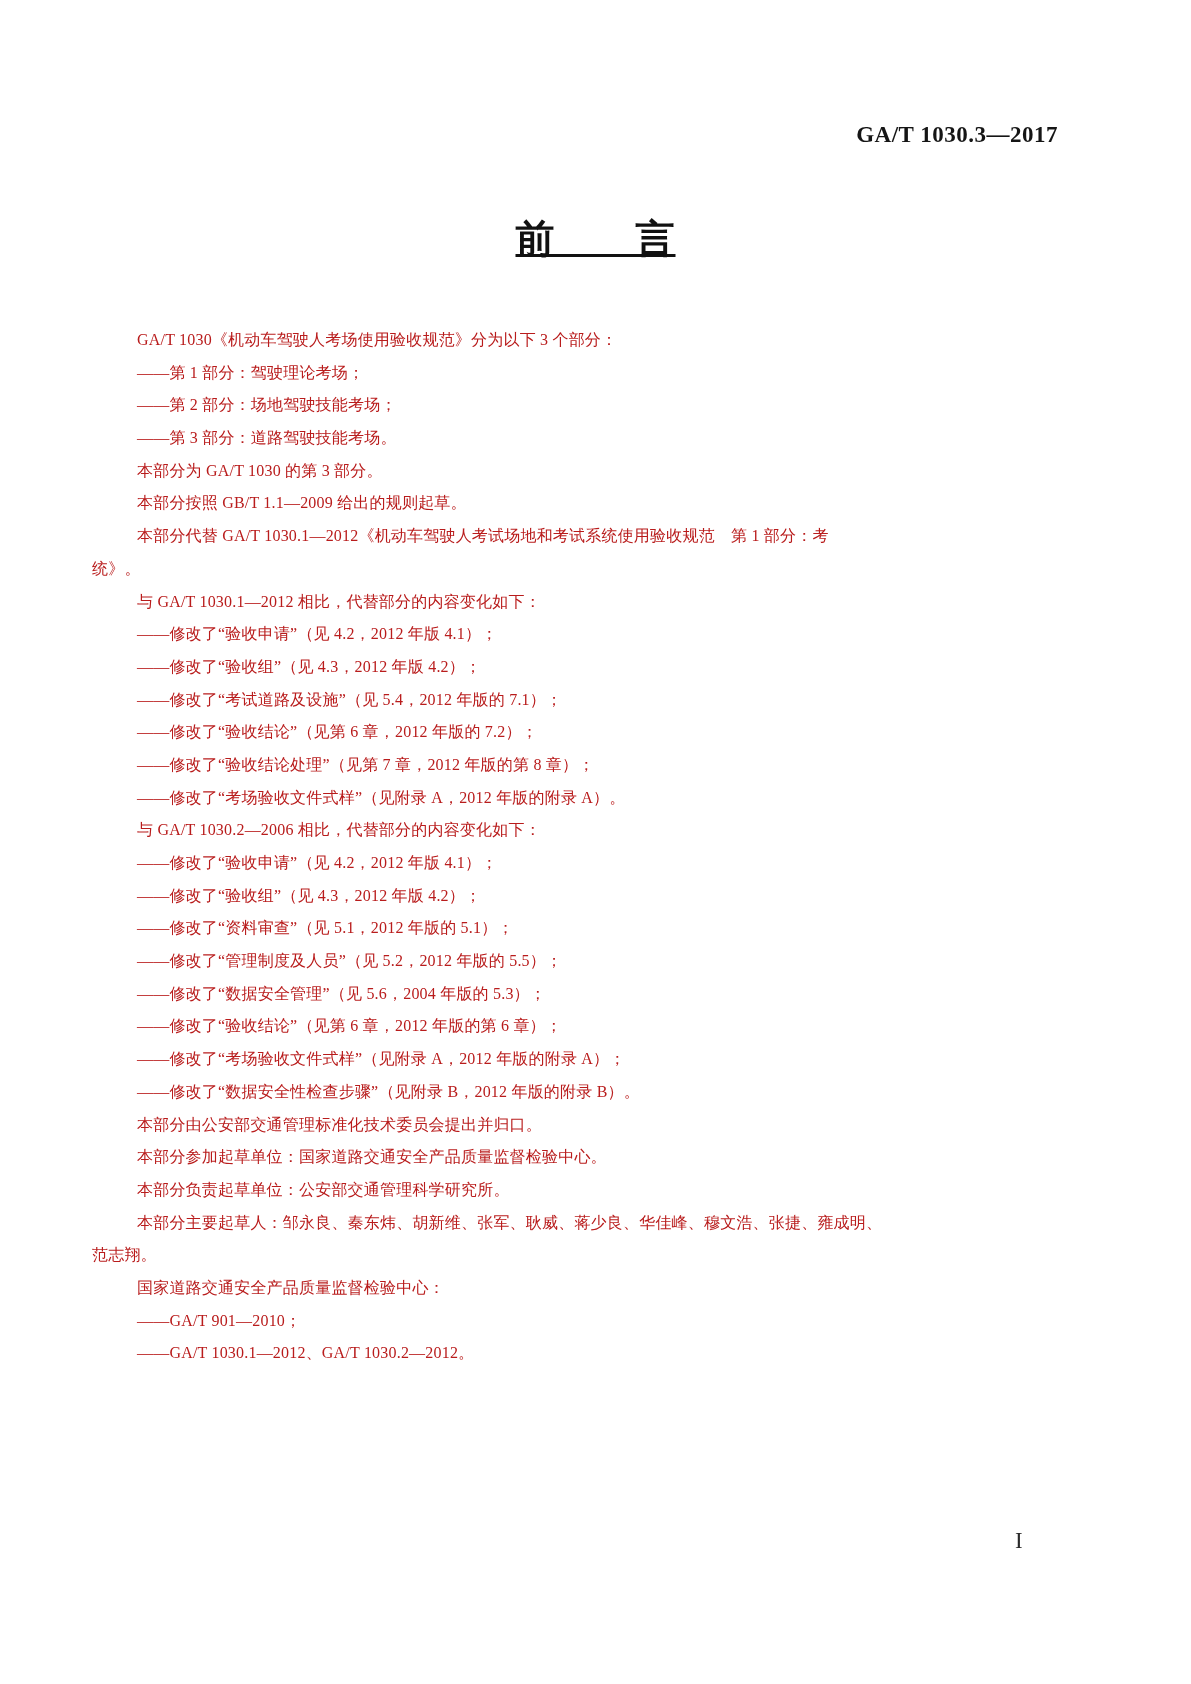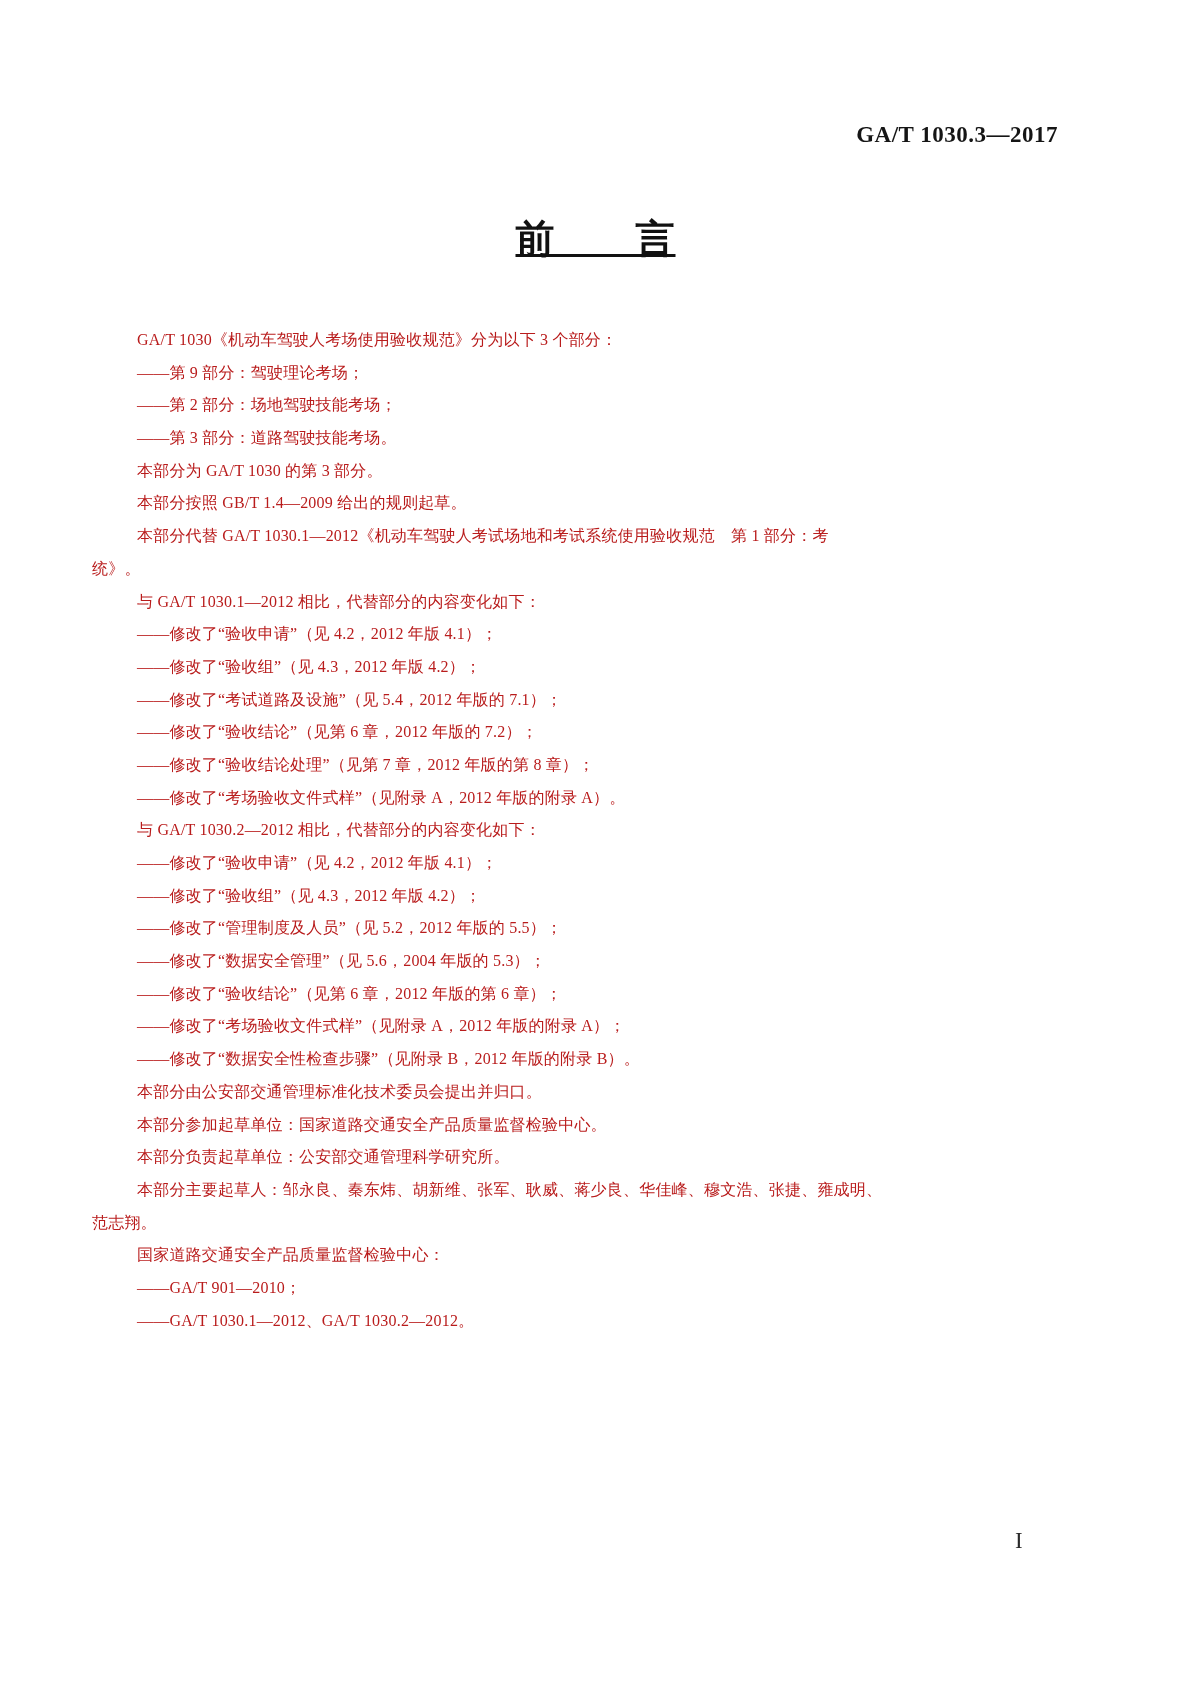--- a/index.html
+++ b/index.html
@@ -69,37 +69,38 @@
 </head>
 <body>
 
 <div class="page">
   <div class="std-code">GA/T 1030.3—2017</div>
 
   <h1 class="doc-title">前　　言</h1>
 
   <div class="body-block" id="body-lines">
       <div class="line indent">GA/T 1030《机动车驾驶人考场使用验收规范》分为以下 3 个部分：</div>
-      <div class="line indent">——第 9 部分：驾驶理论考场；</div>
+      <div class="line indent">——第 1 部分：驾驶理论考场；</div>
       <div class="line indent">——第 2 部分：场地驾驶技能考场；</div>
       <div class="line indent">——第 3 部分：道路驾驶技能考场。</div>
       <div class="line indent">本部分为 GA/T 1030 的第 3 部分。</div>
-      <div class="line indent">本部分按照 GB/T 1.4—2009 给出的规则起草。</div>
+      <div class="line indent">本部分按照 GB/T 1.1—2009 给出的规则起草。</div>
       <div class="line indent">本部分代替 GA/T 1030.1—2012《机动车驾驶人考试场地和考试系统使用验收规范　第 1 部分：考</div>
       <div class="line">统》。</div>
       <div class="line indent">与 GA/T 1030.1—2012 相比，代替部分的内容变化如下：</div>
       <div class="line indent">——修改了“验收申请”（见 4.2，2012 年版 4.1）；</div>
       <div class="line indent">——修改了“验收组”（见 4.3，2012 年版 4.2）；</div>
       <div class="line indent">——修改了“考试道路及设施”（见 5.4，2012 年版的 7.1）；</div>
       <div class="line indent">——修改了“验收结论”（见第 6 章，2012 年版的 7.2）；</div>
       <div class="line indent">——修改了“验收结论处理”（见第 7 章，2012 年版的第 8 章）；</div>
       <div class="line indent">——修改了“考场验收文件式样”（见附录 A，2012 年版的附录 A）。</div>
-      <div class="line indent">与 GA/T 1030.2—2012 相比，代替部分的内容变化如下：</div>
+      <div class="line indent">与 GA/T 1030.2—2006 相比，代替部分的内容变化如下：</div>
       <div class="line indent">——修改了“验收申请”（见 4.2，2012 年版 4.1）；</div>
       <div class="line indent">——修改了“验收组”（见 4.3，2012 年版 4.2）；</div>
+      <div class="line indent">——修改了“资料审查”（见 5.1，2012 年版的 5.1）；</div>
       <div class="line indent">——修改了“管理制度及人员”（见 5.2，2012 年版的 5.5）；</div>
       <div class="line indent">——修改了“数据安全管理”（见 5.6，2004 年版的 5.3）；</div>
       <div class="line indent">——修改了“验收结论”（见第 6 章，2012 年版的第 6 章）；</div>
       <div class="line indent">——修改了“考场验收文件式样”（见附录 A，2012 年版的附录 A）；</div>
       <div class="line indent">——修改了“数据安全性检查步骤”（见附录 B，2012 年版的附录 B）。</div>
       <div class="line indent">本部分由公安部交通管理标准化技术委员会提出并归口。</div>
       <div class="line indent">本部分参加起草单位：国家道路交通安全产品质量监督检验中心。</div>
       <div class="line indent">本部分负责起草单位：公安部交通管理科学研究所。</div>
       <div class="line indent">本部分主要起草人：邹永良、秦东炜、胡新维、张军、耿威、蒋少良、华佳峰、穆文浩、张捷、雍成明、</div>
       <div class="line">范志翔。</div>

